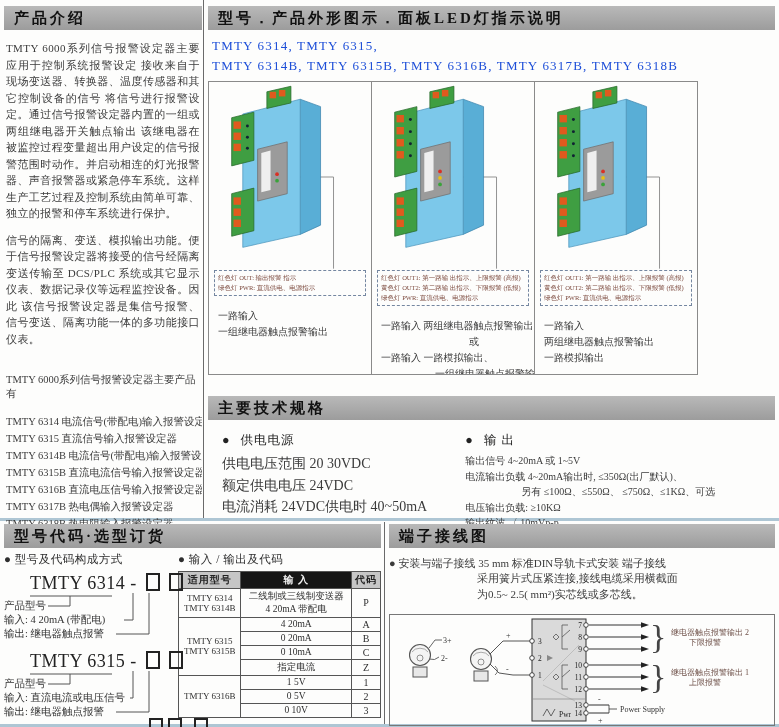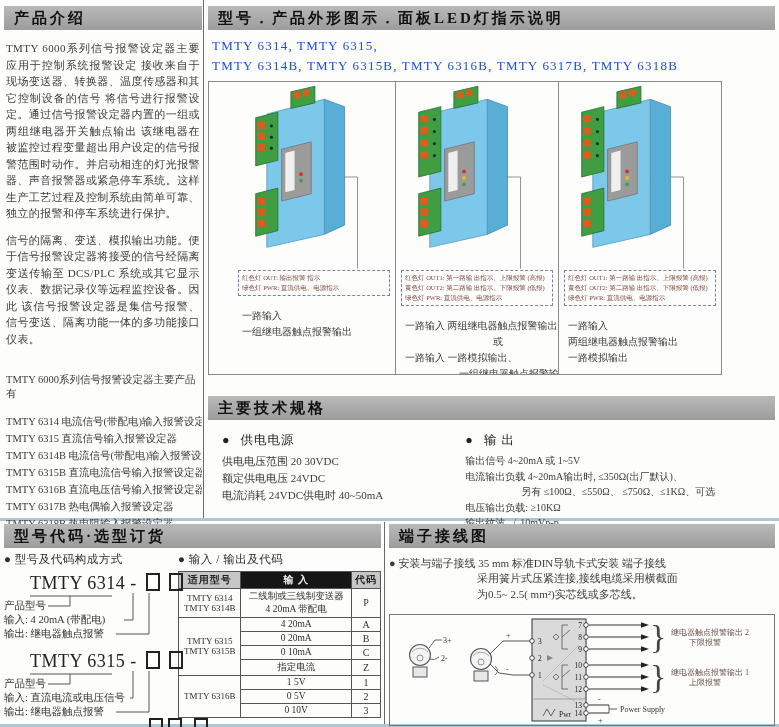--- a/index.html
+++ b/index.html
@@ -13,37 +13,37 @@
   .intro{position:absolute;left:4px;top:6px;width:198px;height:628px;overflow:hidden;}
   .intro .para{font-size:11px;line-height:1.5;letter-spacing:.4px;text-align:justify;
                margin:10px 2px 0 2px;color:#3b3b3b;}
   .intro .lead{font-size:10.5px;margin:26px 2px 0 2px;color:#3b3b3b;}
   .model-list{margin:12px 2px 0 2px;}
   .model-item{font-size:10.5px;line-height:1.62;color:#3b3b3b;white-space:nowrap;}
   
   .overview{position:absolute;left:208px;top:6px;width:567px;}
   .models-line{font-size:13px;letter-spacing:1.2px;line-height:1.55;color:#1d4ed8;padding-left:4px;}
   .models-line.first{margin-top:6px;}
-  .panels{display:flex;border:1px solid #8a8a8a;margin-top:5px;height:292px;width:488px;padding-left:24px;}
+  .panels{display:flex;border:1px solid #8a8a8a;margin-top:5px;height:292px;width:488px;}
   .panel{flex:1;position:relative;border-right:1px solid #8a8a8a;padding:2px 3px;overflow:hidden;}
   .panel:last-child{border-right:none;}
   .module-svg{display:block;width:150px;height:186px;margin:0 auto;}
   .led-box{border:1px dashed #7486a0;margin:0 2px;padding:2px 3px;color:#7c4a3e;
            font-size:6.5px;line-height:1.55;white-space:nowrap;overflow:hidden;}
   .desc{margin-top:12px;padding-left:6px;font-size:10px;line-height:1.6;color:#3a3a3a;white-space:nowrap;}
   .desc .or{padding-left:88px;}
   .desc .ind{padding-left:54px;}
   
   .specs{position:absolute;left:208px;top:396px;width:567px;}
   .specs .cols{display:flex;margin-top:12px;}
   .specs .colL{width:44%;padding-left:14px;}
   .specs .colR{width:56%;}
   .spec-title{font-size:12.5px;color:#222;margin-bottom:4px;letter-spacing:1px;}
   .spec-title .blt{margin-right:10px;}
-  .spec-line{font-size:11px;line-height:1.55;color:#3b3b3b;white-space:nowrap;}
+  .spec-line{font-size:14px;line-height:1.55;color:#3b3b3b;white-space:nowrap;}
   .colR .spec-line{font-size:10px;}
   .spec-line.ind{padding-left:56px;}
   
   .ordering{position:absolute;left:4px;top:524px;width:377px;height:203px;overflow:hidden;}
   .ord-row{display:flex;margin-top:4px;}
   .ord-left{width:170px;position:relative;}
   .ord-right{width:205px;margin-left:14px;padding-left:36px;}
   .sub-title{font-size:11.5px;color:#2e2e2e;letter-spacing:.5px;margin-bottom:4px;white-space:nowrap;}
   .code-diagram{position:relative;height:72px;margin-top:6px;}
   .cd-lines{position:absolute;left:0;top:0;width:172px;height:72px;}

